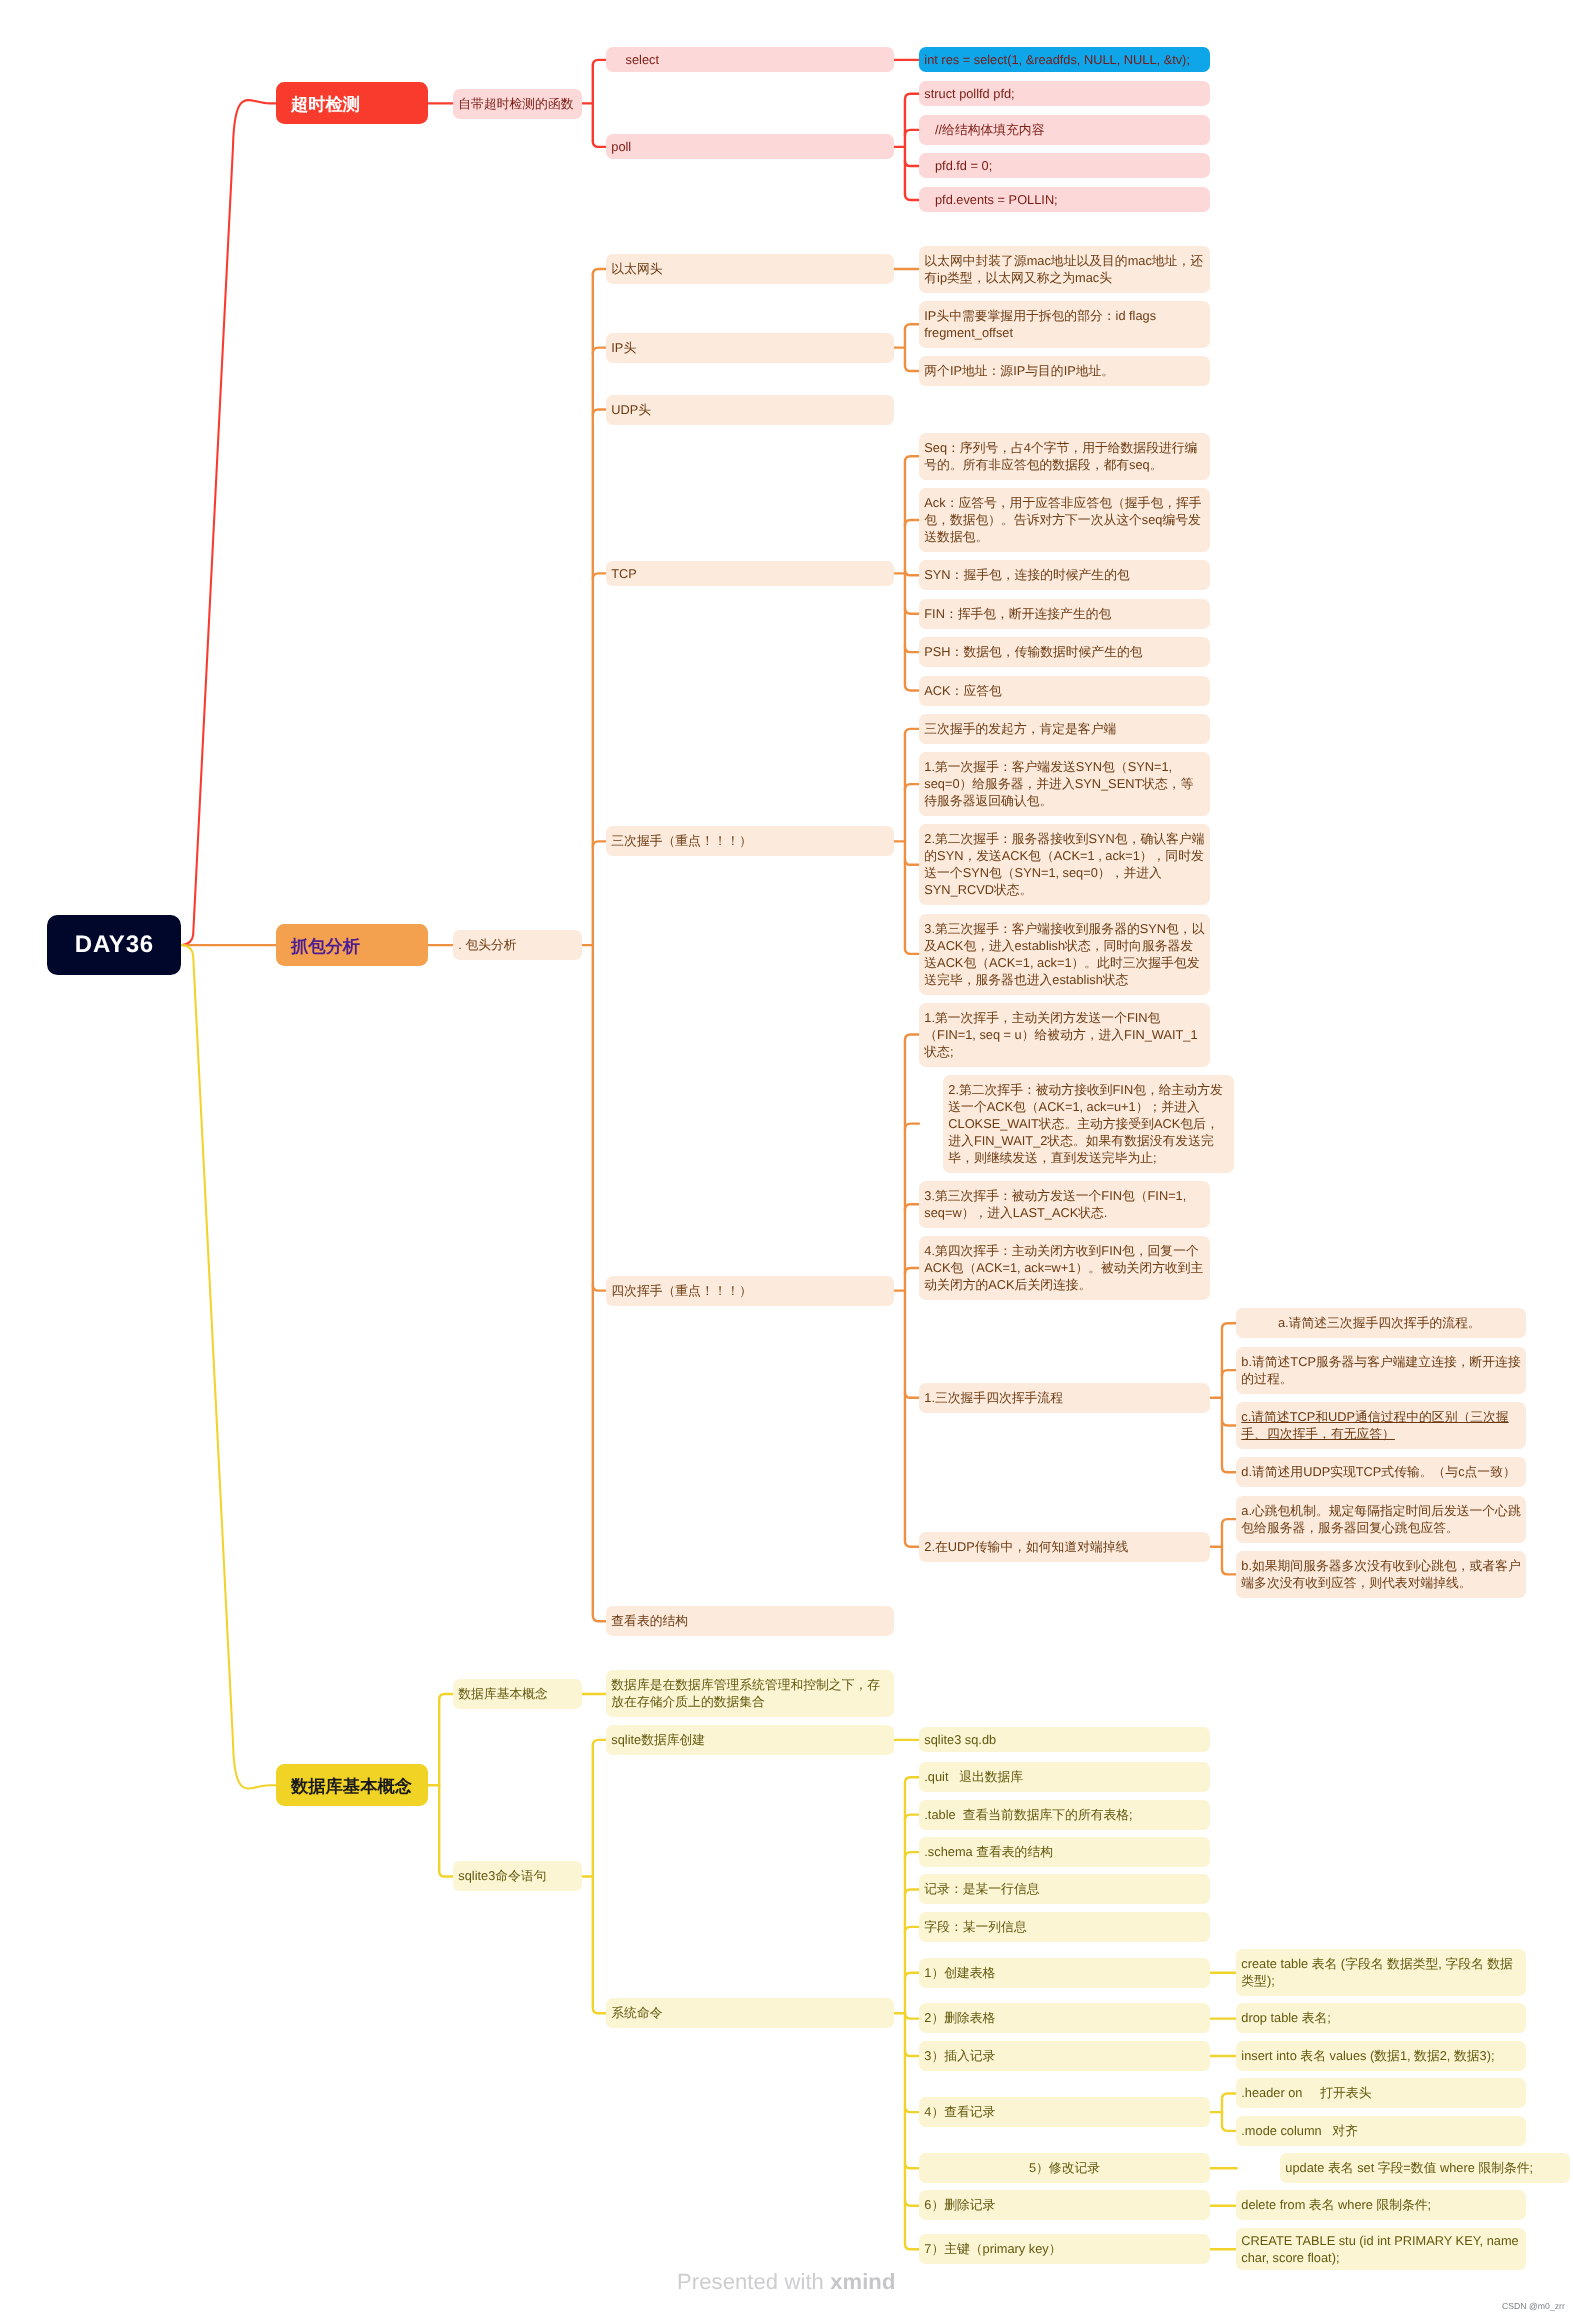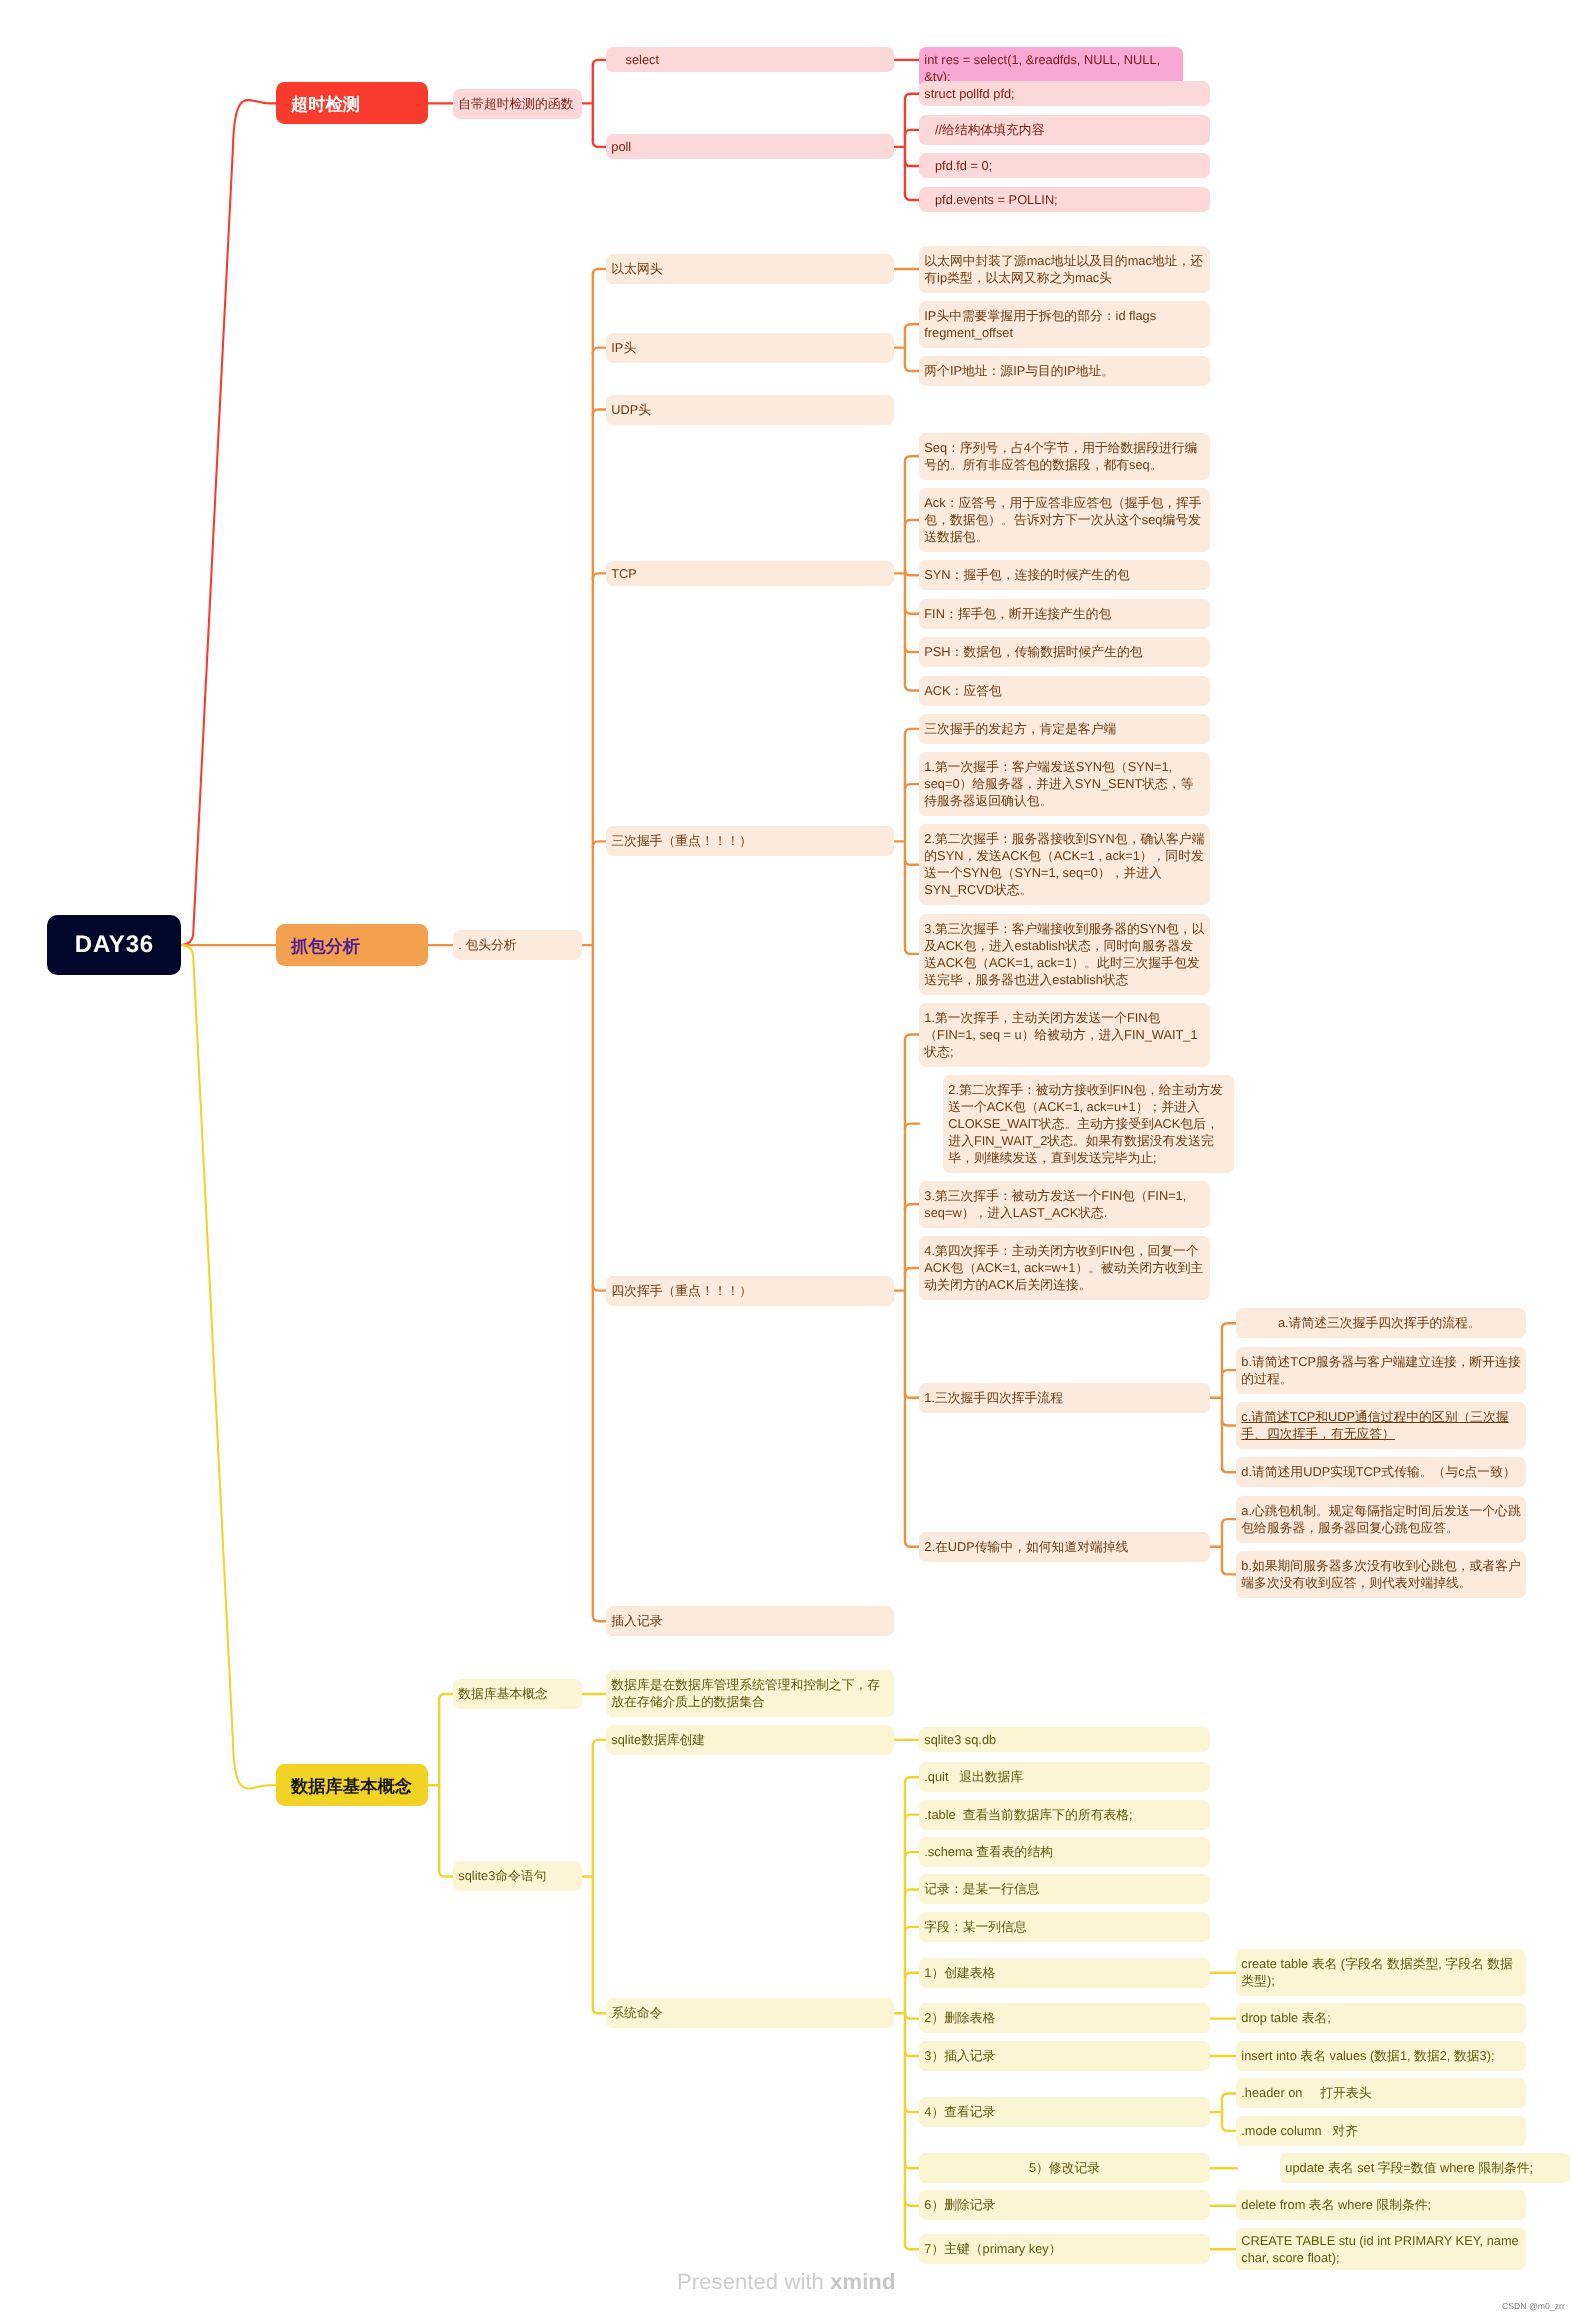--- a/index.html
+++ b/index.html
@@ -133,21 +133,21 @@
   <div class="footer-brand" style="left: 677px; top: 2269px;">
     <span>Presented with </span><b>xmind</b>
   </div>
 
   <div class="credit" style="left: 1502px; top: 2301px;">
     <span>CSDN @m0_zrr</span>
   </div>
 <div class="node lvl1" style="background: rgb(249, 59, 46); color: rgb(255, 255, 255); left: 276px; width: 152px; top: 82px;"><span>超时检测</span></div>
     <div class="node" style="background: rgb(252, 217, 216); color: rgb(122, 26, 19); left: 453px; width: 129px; top: 89px;"><span>自带超时检测的函数</span></div>
     <div class="node latin" style="background: rgb(252, 217, 216); color: rgb(122, 26, 19); left: 606px; width: 288px; top: 47px;"><span>    select</span></div>
-    <div class="node latin" style="background: #f9a8d4; color: rgb(122, 26, 19); left: 919px; width: 264px; top: 47px;"><span>int res = select(1, &amp;readfds, NULL, NULL, &amp;tv);</span></div>
+    <div class="node latin" style="background: #0ea5e9; color: rgb(122, 26, 19); left: 919px; width: 291px; top: 47px;"><span>int res = select(1, &amp;readfds, NULL, NULL, &amp;tv);</span></div>
     <div class="node latin" style="background: rgb(252, 217, 216); color: rgb(122, 26, 19); left: 606px; width: 288px; top: 134px;"><span>poll</span></div>
     <div class="node latin" style="background: rgb(252, 217, 216); color: rgb(122, 26, 19); left: 919px; width: 291px; top: 81px;"><span>struct pollfd pfd;</span></div>
     <div class="node" style="background: rgb(252, 217, 216); color: rgb(122, 26, 19); left: 919px; width: 291px; top: 115px;"><span>   //给结构体填充内容</span></div>
     <div class="node latin" style="background: rgb(252, 217, 216); color: rgb(122, 26, 19); left: 919px; width: 291px; top: 153px;"><span>   pfd.fd = 0;</span></div>
     <div class="node latin" style="background: rgb(252, 217, 216); color: rgb(122, 26, 19); left: 919px; width: 291px; top: 187px;"><span>   pfd.events = POLLIN;</span></div>
     <div class="node lvl1" style="background: rgb(243, 161, 78); color: #4c1d95; left: 276px; width: 152px; top: 924px;"><span>抓包分析</span></div>
     <div class="node" style="background: rgb(252, 235, 221); color: rgb(107, 58, 18); left: 453px; width: 129px; top: 930px;"><span>. 包头分析</span></div>
     <div class="node" style="background: rgb(252, 235, 221); color: rgb(107, 58, 18); left: 606px; width: 288px; top: 254px;"><span>以太网头</span></div>
     <div class="node" style="background: rgb(252, 235, 221); color: rgb(107, 58, 18); left: 919px; width: 291px; top: 246px;"><span>以太网中封装了源mac地址以及目的mac地址，还有ip类型，以太网又称之为mac头</span></div>
     <div class="node" style="background: rgb(252, 235, 221); color: rgb(107, 58, 18); left: 606px; width: 288px; top: 333px;"><span>IP头</span></div>
@@ -172,21 +172,21 @@
     <div class="node" style="background: rgb(252, 235, 221); color: rgb(107, 58, 18); left: 919px; width: 291px; top: 1181px;"><span>3.第三次挥手：被动方发送一个FIN包（FIN=1, seq=w），进入LAST_ACK状态.</span></div>
     <div class="node" style="background: rgb(252, 235, 221); color: rgb(107, 58, 18); left: 919px; width: 291px; top: 1236px;"><span>4.第四次挥手：主动关闭方收到FIN包，回复一个ACK包（ACK=1, ack=w+1）。被动关闭方收到主动关闭方的ACK后关闭连接。</span></div>
     <div class="node" style="background: rgb(252, 235, 221); color: rgb(107, 58, 18); left: 919px; width: 291px; top: 1383px;"><span>1.三次握手四次挥手流程</span></div>
     <div class="node" style="background: rgb(252, 235, 221); color: rgb(107, 58, 18); left: 1236px; width: 290px; top: 1308px; padding-left: 42px;"><span>a.请简述三次握手四次挥手的流程。</span></div>
     <div class="node" style="background: rgb(252, 235, 221); color: rgb(107, 58, 18); left: 1236px; width: 290px; top: 1347px;"><span>b.请简述TCP服务器与客户端建立连接，断开连接的过程。</span></div>
     <div class="node" style="background: rgb(252, 235, 221); color: rgb(107, 58, 18); left: 1236px; width: 290px; top: 1402px; text-decoration: underline;"><span>c.请简述TCP和UDP通信过程中的区别（三次握手、四次挥手，有无应答）</span></div>
     <div class="node" style="background: rgb(252, 235, 221); color: rgb(107, 58, 18); left: 1236px; width: 290px; top: 1457px;"><span>d.请简述用UDP实现TCP式传输。（与c点一致）</span></div>
     <div class="node" style="background: rgb(252, 235, 221); color: rgb(107, 58, 18); left: 919px; width: 291px; top: 1532px;"><span>2.在UDP传输中，如何知道对端掉线</span></div>
     <div class="node" style="background: rgb(252, 235, 221); color: rgb(107, 58, 18); left: 1236px; width: 290px; top: 1496px;"><span>a.心跳包机制。规定每隔指定时间后发送一个心跳包给服务器，服务器回复心跳包应答。</span></div>
     <div class="node" style="background: rgb(252, 235, 221); color: rgb(107, 58, 18); left: 1236px; width: 290px; top: 1551px;"><span>b.如果期间服务器多次没有收到心跳包，或者客户端多次没有收到应答，则代表对端掉线。</span></div>
-    <div class="node" style="background: rgb(252, 235, 221); color: rgb(107, 58, 18); left: 606px; width: 288px; top: 1606px;"><span>插入记录</span></div>
+    <div class="node" style="background: rgb(252, 235, 221); color: rgb(107, 58, 18); left: 606px; width: 288px; top: 1606px;"><span>查看表的结构</span></div>
     <div class="node lvl1" style="background: rgb(240, 211, 37); color: rgb(26, 26, 26); left: 276px; width: 152px; top: 1764px;"><span>数据库基本概念</span></div>
     <div class="node" style="background: rgb(251, 245, 212); color: rgb(98, 88, 13); left: 453px; width: 129px; top: 1679px;"><span>数据库基本概念</span></div>
     <div class="node" style="background: rgb(251, 245, 212); color: rgb(98, 88, 13); left: 606px; width: 288px; top: 1670px;"><span>数据库是在数据库管理系统管理和控制之下，存放在存储介质上的数据集合</span></div>
     <div class="node" style="background: rgb(251, 245, 212); color: rgb(98, 88, 13); left: 453px; width: 129px; top: 1861px;"><span>sqlite3命令语句</span></div>
     <div class="node" style="background: rgb(251, 245, 212); color: rgb(98, 88, 13); left: 606px; width: 288px; top: 1725px;"><span>sqlite数据库创建</span></div>
     <div class="node latin" style="background: rgb(251, 245, 212); color: rgb(98, 88, 13); left: 919px; width: 291px; top: 1727px;"><span>sqlite3 sq.db</span></div>
     <div class="node" style="background: rgb(251, 245, 212); color: rgb(98, 88, 13); left: 606px; width: 288px; top: 1998px;"><span>系统命令</span></div>
     <div class="node" style="background: rgb(251, 245, 212); color: rgb(98, 88, 13); left: 919px; width: 291px; top: 1762px;"><span>.quit   退出数据库</span></div>
     <div class="node" style="background: rgb(251, 245, 212); color: rgb(98, 88, 13); left: 919px; width: 291px; top: 1800px;"><span>.table  查看当前数据库下的所有表格;</span></div>
     <div class="node" style="background: rgb(251, 245, 212); color: rgb(98, 88, 13); left: 919px; width: 291px; top: 1837px;"><span>.schema 查看表的结构</span></div>

